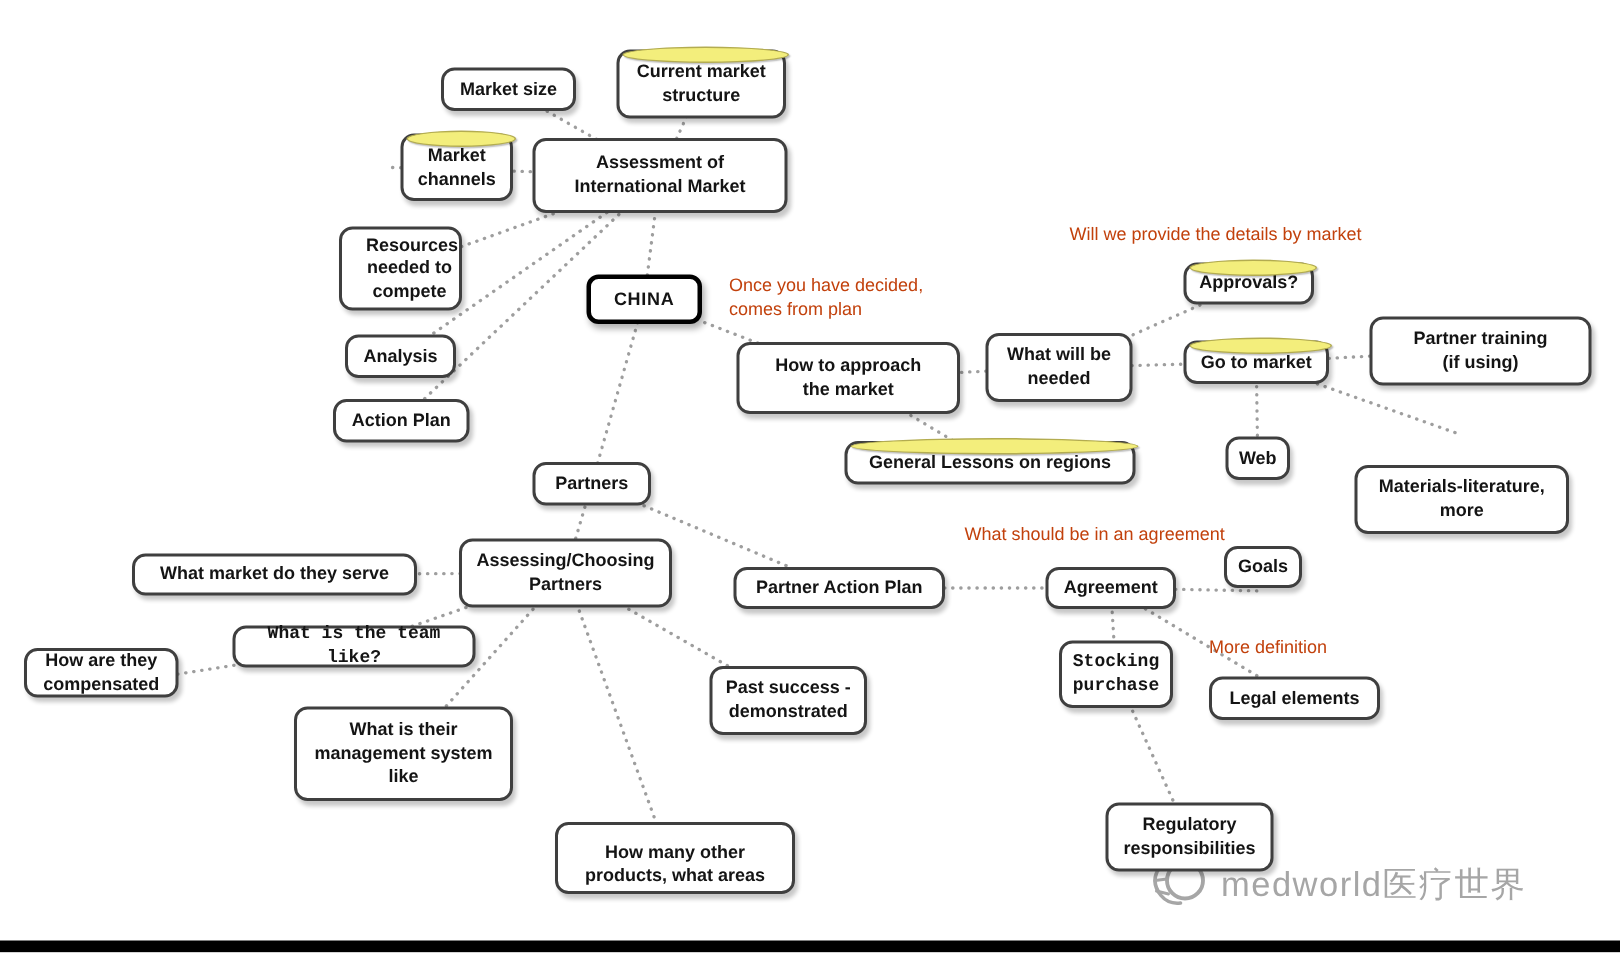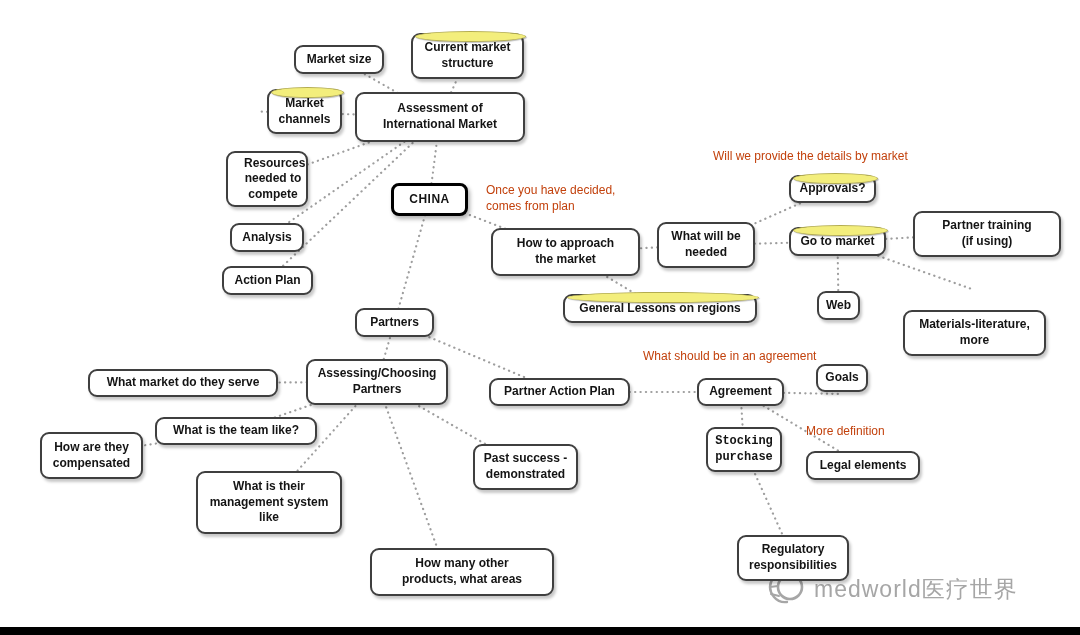--- a/index.html
+++ b/index.html
@@ -163,37 +163,37 @@
     <div class="node" style="left: 355px; top: 308px; width: 79px; height: 29px;">
       <span>Partners</span>
     </div>
     <div class="node" style="left: 306px; top: 359px; width: 142px; height: 46px;">
       <span>Assessing/Choosing
 Partners</span>
     </div>
     <div class="node" style="left: 88px; top: 369px; width: 190px; height: 28px;">
       <span>What market do they serve</span>
     </div>
-    <div class="node" style="left: 155px; top: 417px; width: 162px; height: 28px;">
+    <div class="node" style="left: 155px; top: 417px; width: 162px; height: 28px; font-family: Liberation Mono, monospace;">
       <span>What is the team like?</span>
     </div>
-    <div class="node" style="left: 40px; top: 432px; width: 103px; height: 47px;">
+    <div class="node" style="left: 16px; top: 432px; width: 103px; height: 33px;">
       <span>How are they
 compensated</span>
     </div>
     <div class="node" style="left: 196px; top: 471px; width: 146px; height: 63px;">
       <span>What is their
 management system
 like</span>
     </div>
     <div class="node" style="left: 473px; top: 444px; width: 105px; height: 46px;">
       <span>Past success -
 demonstrated</span>
     </div>
-    <div class="node" style="left: 370px; top: 548px; width: 184px; height: 48px;">
+    <div class="node" style="left: 370px; top: 548px; width: 160px; height: 48px; align-items: flex-end;">
       <span>How many other
 products, what areas</span>
     </div>
     <div class="node" style="left: 489px; top: 378px; width: 141px; height: 28px;">
       <span>Partner Action Plan</span>
     </div>
     <div class="node" style="left: 697px; top: 378px; width: 87px; height: 28px;">
       <span>Agreement</span>
     </div>
     <div class="node" style="left: 816px; top: 364px; width: 52px; height: 28px;">

